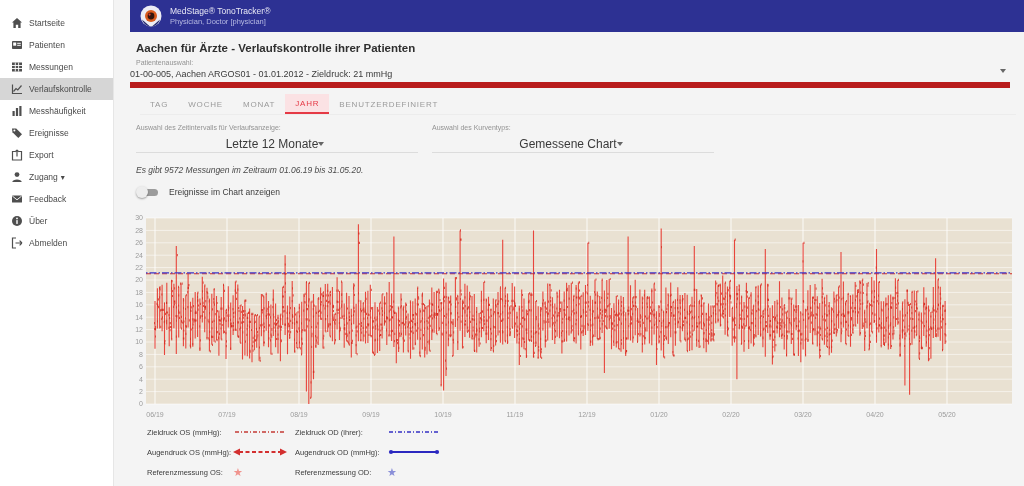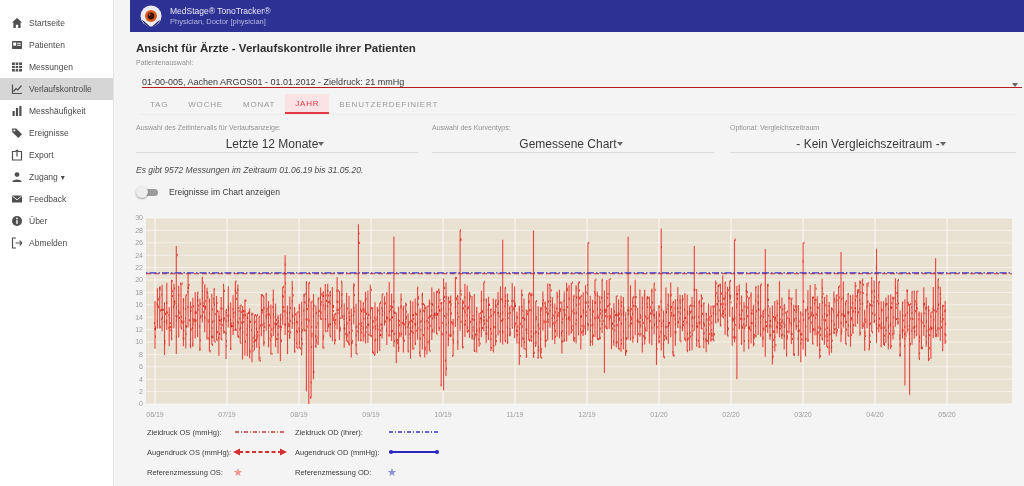--- a/index.html
+++ b/index.html
@@ -17,22 +17,22 @@
   
   .topbar{position:absolute;left:130px;top:0;width:894px;height:32px;background:#2d3193;display:flex;align-items:center;padding:0 10px;}
   .logo{width:22px;height:22px;margin-right:8px;flex:0 0 22px;}
   .brand-title{color:#e8e8f5;font-size:8.5px;line-height:11px;}
   .brand-sub{color:#b6b9e2;font-size:7.5px;line-height:9px;}
   
   .content{position:absolute;left:130px;top:32px;width:894px;height:454px;}
   .page-title{position:absolute;left:6px;top:10px;font-size:11.5px;font-weight:bold;color:#2f2f2f;}
   .tiny-label{font-size:7px;color:#939393;}
   .sel-label{position:absolute;left:6px;top:27px;}
-  .select-row{position:absolute;left:12px;top:37px;width:880px;height:19px;border-bottom:1px solid #b91c1c;
-    display:flex;align-items:flex-end;justify-content:space-between;cursor:pointer;}
+  .select-row{position:absolute;left:0;top:37px;width:880px;height:19px;border-bottom:6px solid #b91c1c;
+    display:flex;align-items:flex-start;justify-content:space-between;cursor:pointer;}
   .select-value{font-size:9px;color:#3a3a3a;}
   .caret{width:0;height:0;border-left:3.5px solid transparent;border-right:3.5px solid transparent;border-top:4.5px solid #666;margin-right:4px;}
   
   .tabs{position:absolute;left:10px;top:62px;width:876px;height:21px;display:flex;border-bottom:1px solid #ececec;}
   .tab{font-size:8px;letter-spacing:0.8px;color:#9a9a9a;padding:0 10px;display:flex;align-items:center;cursor:pointer;text-transform:uppercase;}
   .tab.active{color:#e53945;background:#fbe2e4;border-bottom:2px solid #e53945;}
   
   .filter{position:absolute;top:92px;width:282px;}
   .filter .f-value{margin-top:5px;height:17px;border-bottom:1px solid #dcdcdc;display:flex;align-items:center;
     justify-content:center;font-size:12px;color:#3a3a3a;cursor:pointer;}
@@ -173,21 +173,21 @@
     <circle cx="11" cy="11" r="3.4" fill="#33150e"></circle>
     <circle cx="9.6" cy="9.6" r="1.1" fill="#e8392e"></circle>
   </svg>
   <div>
     <div class="brand-title">MedStage® TonoTracker®</div>
     <div class="brand-sub">Physician, Doctor [physician]</div>
   </div>
 </div>
 
 <div class="content">
-  <div class="page-title">Ansicht für Ärzte - Verlaufskontrolle ihrer Patienten</div>
+  <div class="page-title">Aachen für Ärzte - Verlaufskontrolle ihrer Patienten</div>
 
   <div class="tiny-label sel-label">Patientenauswahl:</div>
   <div class="select-row">
     <span class="select-value">01-00-005, Aachen ARGOS01 - 01.01.2012 - Zieldruck: 21 mmHg</span>
     <span class="caret"></span>
   </div>
 
   <div class="tabs">
     <div class="tab">TAG</div>
     <div class="tab">WOCHE</div>
@@ -200,27 +200,20 @@
     <div class="tiny-label">Auswahl des Zeitintervalls für Verlaufsanzeige:</div>
     <div class="f-value">
       <span>Letzte 12 Monate</span>
       <span class="caret"></span>
     </div>
   </div>
   <div class="filter f2">
     <div class="tiny-label">Auswahl des Kurventyps:</div>
     <div class="f-value">
       <span>Gemessene Chart</span>
-      <span class="caret"></span>
-    </div>
-  </div>
-  <div class="filter f3">
-    <div class="tiny-label">Optional: Vergleichszeitraum</div>
-    <div class="f-value">
-      <span>- Kein Vergleichszeitraum -</span>
       <span class="caret"></span>
     </div>
   </div>
 
   <div class="summary">Es gibt 9572 Messungen im Zeitraum 01.06.19 bis 31.05.20.</div>
 
   <div class="toggle-row">
     <span class="switch">
       <span class="track"></span>
       <span class="thumb"></span>

